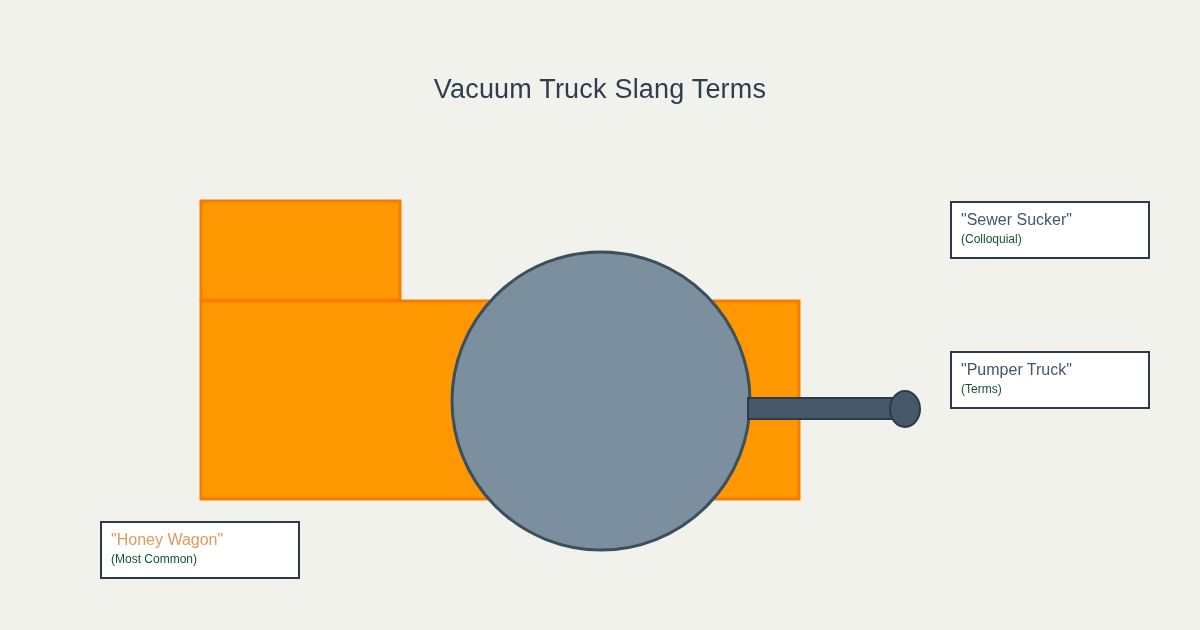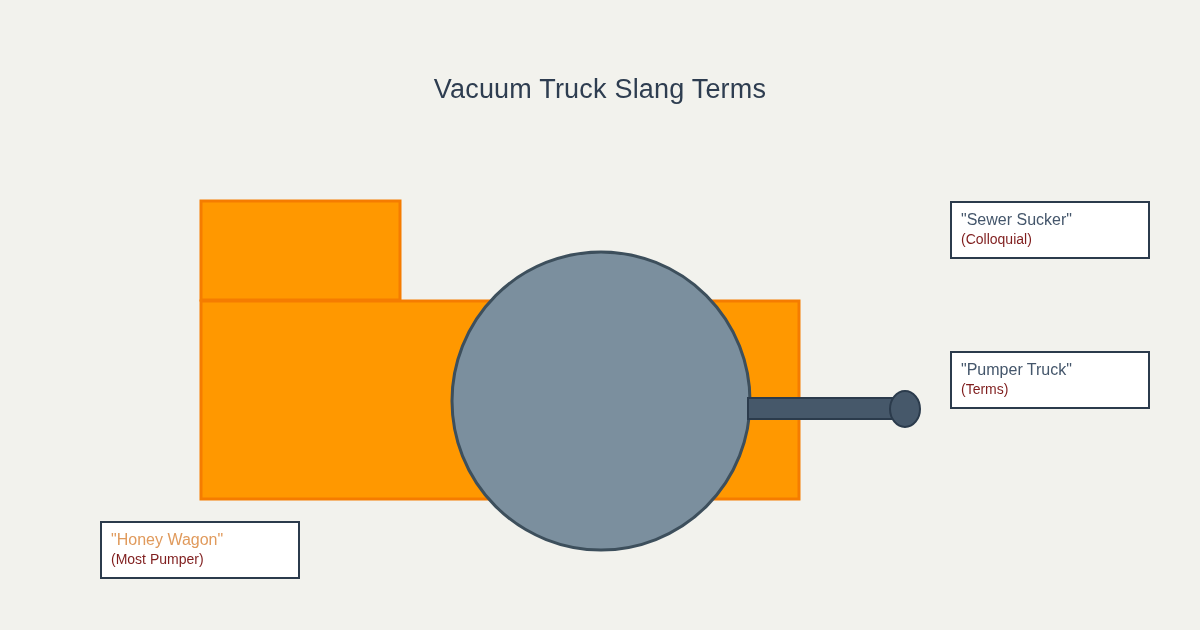--- a/index.html
+++ b/index.html
@@ -47,23 +47,23 @@
   .callout-term {
     font-size: 16px;
     line-height: 19px;
     color: #44566b;
     white-space: nowrap;
   }
   .callout-term.accent {
     color: #e09a5c;
   }
   .callout-note {
-    font-size: 14px;
+    font-size: 12px;
     line-height: 17px;
-    color: #7f1d1d;
+    color: #14532d;
     margin-top: 2px;
     white-space: nowrap;
   }
   #callout-honey-wagon { left: 100px; top: 521px; width: 200px; height: 58px; }
   #callout-sewer-sucker { left: 950px; top: 201px; width: 200px; height: 58px; }
   #callout-pumper-truck { left: 950px; top: 351px; width: 200px; height: 58px; }
 </style>
 </head>
 <body>
 
@@ -79,21 +79,21 @@
 
     <circle cx="601" cy="401" r="149" fill="#7b8f9e" stroke="#3d4f5c" stroke-width="3"></circle>
 
     <rect x="748" y="398" width="158" height="21" fill="#46586a" stroke="#2b3b4c" stroke-width="2"></rect>
 
     <ellipse cx="905" cy="409" rx="15" ry="18" fill="#46586a" stroke="#2b3b4c" stroke-width="2"></ellipse>
   </svg>
 
   <div class="callout" id="callout-honey-wagon">
     <div class="callout-term accent">"Honey Wagon"</div>
-    <div class="callout-note">(Most Pumper)</div>
+    <div class="callout-note">(Most Common)</div>
   </div>
 
   <div class="callout" id="callout-sewer-sucker">
     <div class="callout-term">"Sewer Sucker"</div>
     <div class="callout-note">(Colloquial)</div>
   </div>
 
   <div class="callout" id="callout-pumper-truck">
     <div class="callout-term">"Pumper Truck"</div>
     <div class="callout-note">(Terms)</div>

